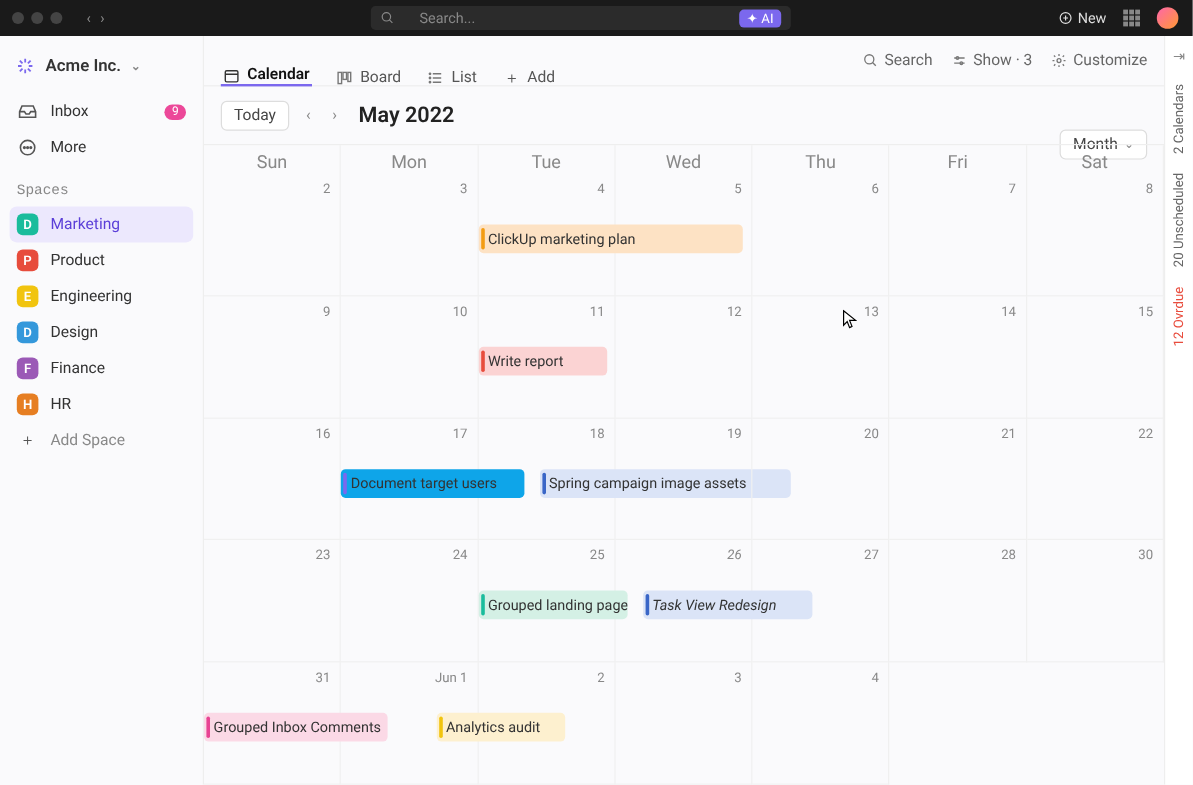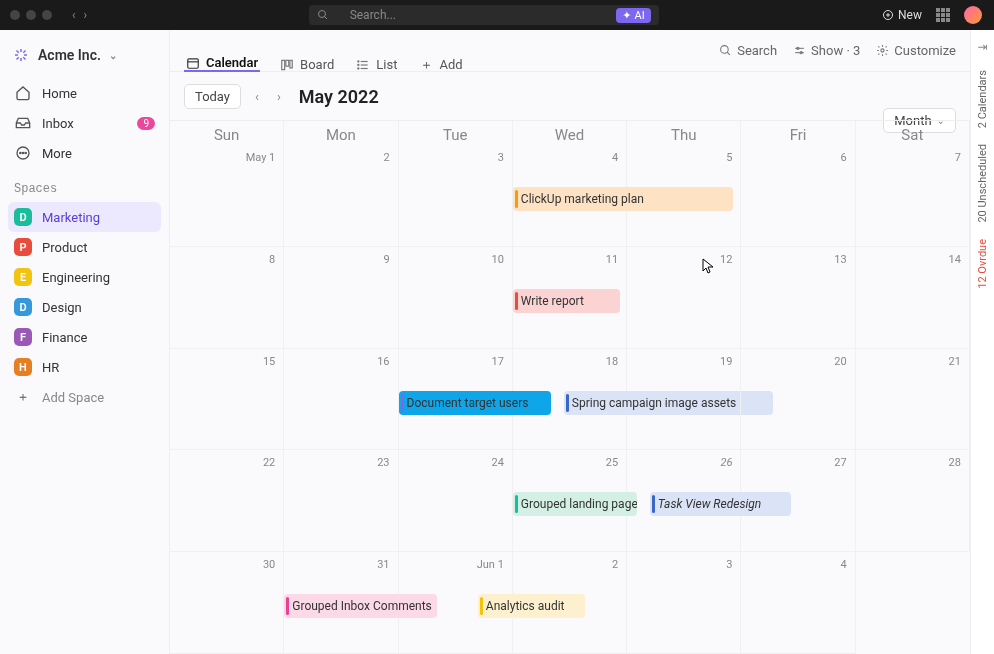--- a/index.html
+++ b/index.html
@@ -126,28 +126,20 @@
             </g>
           </svg>
       </span>
       <span>Acme Inc.</span>
       <span style="font-size:10px;color:#888">⌄</span>
     </div>
 
     <div class="nav-item">
       <span class="nav-ico">
           <svg width="16" height="16" viewBox="0 0 24 24" fill="none" stroke="#555" stroke-width="2">
-            <path d="M3 11l9-8 9 8v9a2 2 0 01-2 2H5a2 2 0 01-2-2z"></path>
-          </svg>
-        </span>
-      <span>Home</span>
-    </div>
-    <div class="nav-item">
-      <span class="nav-ico">
-          <svg width="16" height="16" viewBox="0 0 24 24" fill="none" stroke="#555" stroke-width="2">
             <path d="M22 12h-6l-2 3h-4l-2-3H2"></path>
             <path d="M5 5h14l3 7v7H2v-7z"></path>
           </svg>
         </span>
       <span>Inbox</span>
       <span class="badge">9</span>
     </div>
     <div class="nav-item">
       <span class="nav-ico">
           <svg width="16" height="16" viewBox="0 0 24 24" fill="none" stroke="#555" stroke-width="2">
@@ -273,23 +265,20 @@
 
       <div class="grid" id="cal-grid">
           <div class="dayhead">Sun</div>
           <div class="dayhead">Mon</div>
           <div class="dayhead">Tue</div>
           <div class="dayhead">Wed</div>
           <div class="dayhead">Thu</div>
           <div class="dayhead">Fri</div>
           <div class="dayhead">Sat</div>
           <div class="cell">
-            <span class="daynum">May 1</span>
-          </div>
-          <div class="cell">
             <span class="daynum">2</span>
           </div>
           <div class="cell">
             <span class="daynum">3</span>
           </div>
           <div class="cell" style="overflow: visible;">
             <span class="daynum">4</span>
             <div class="event" style="left: 0%; width: calc(200% - 6px); top: 42px; background: rgb(253, 226, 196);">
               <span class="bar" style="background:#f39c12"></span>
               <span>ClickUp marketing plan</span>

